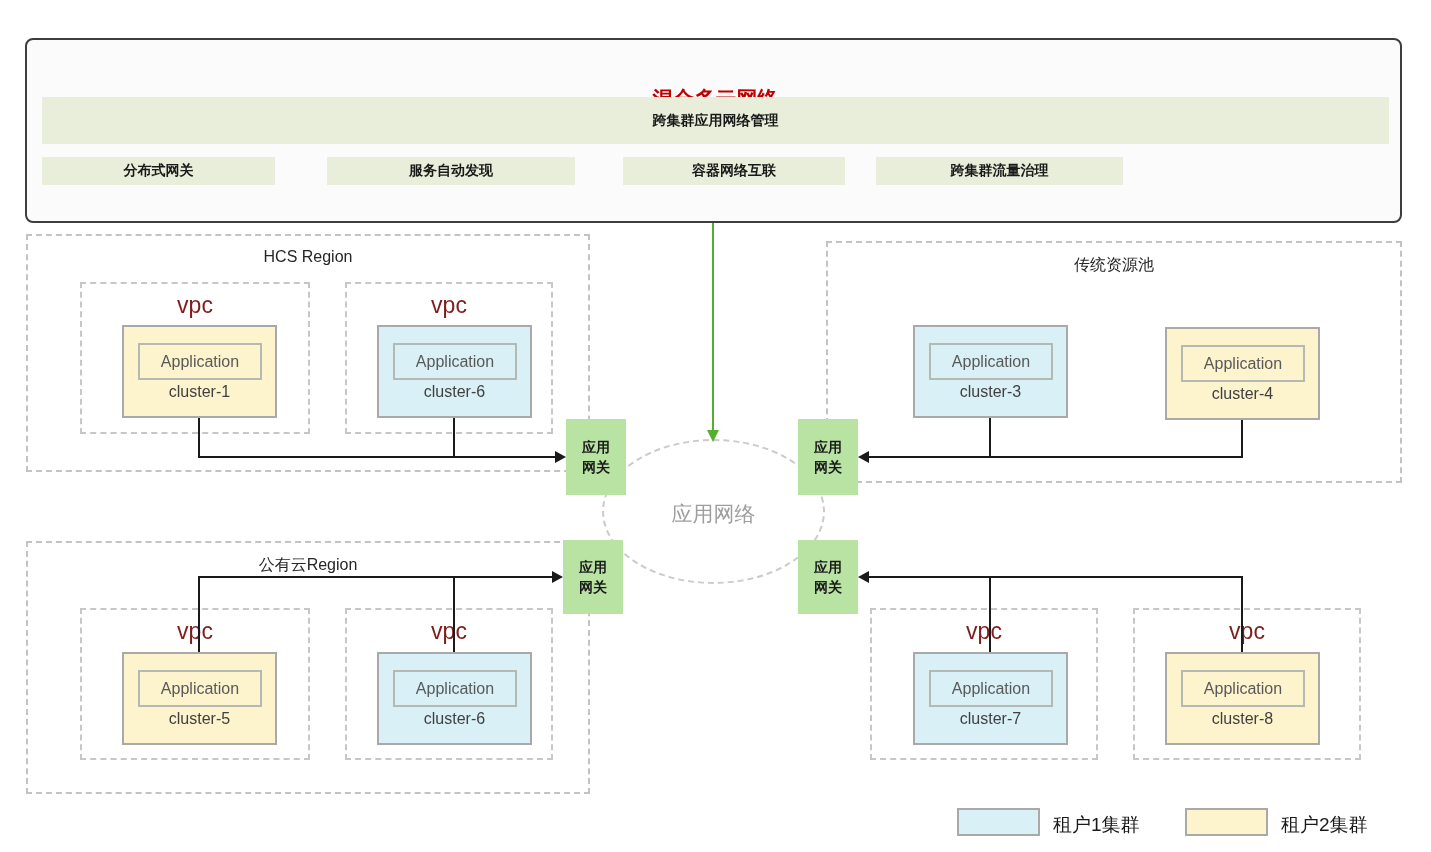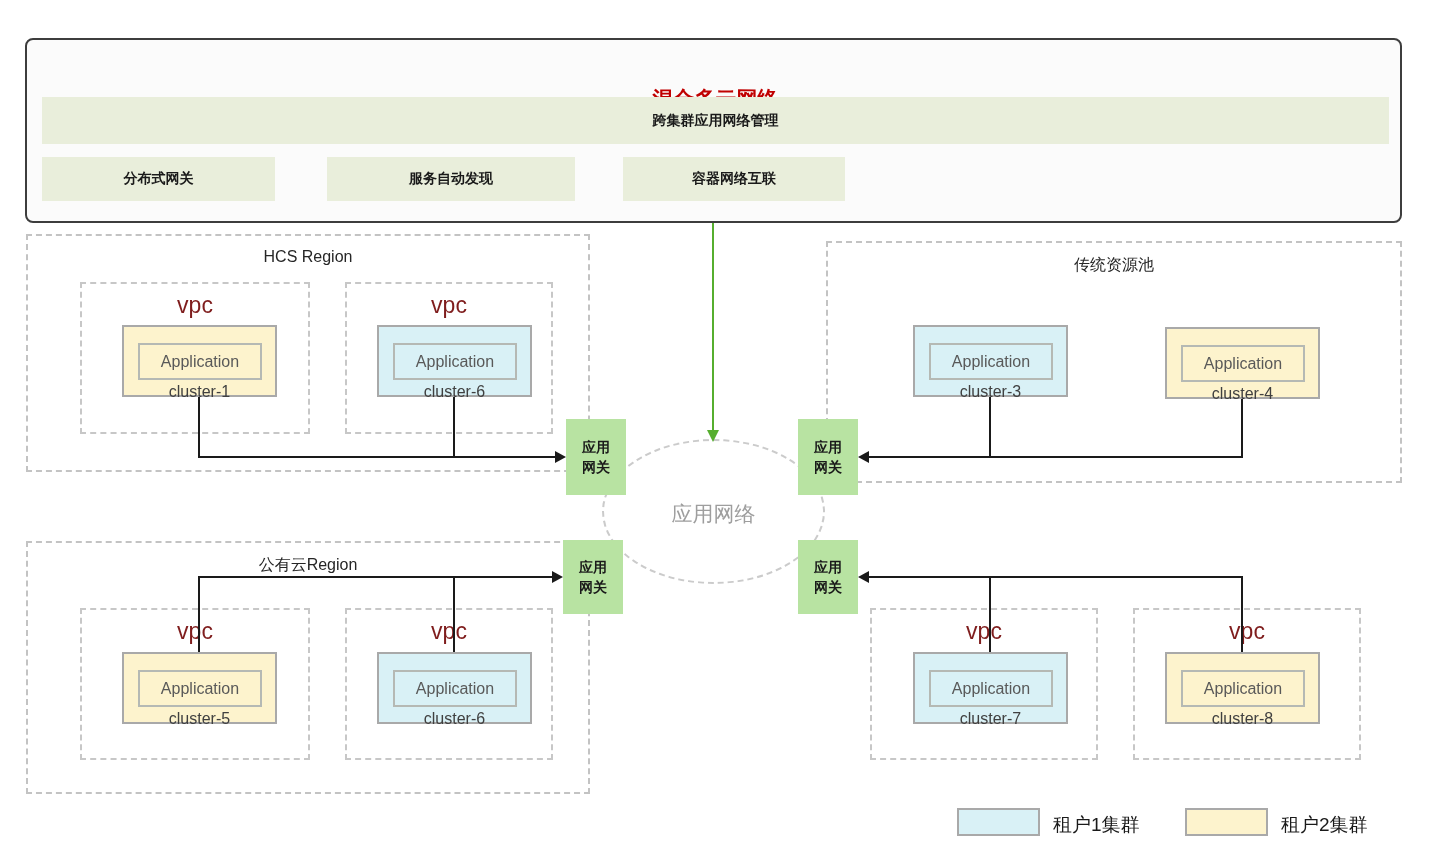--- a/index.html
+++ b/index.html
@@ -8,31 +8,31 @@
     font-family:"Liberation Sans","DejaVu Sans",sans-serif;color:#1a1a1a;
   }
   .abs{position:absolute;}
 
   
   .top-box{left:25px;top:38px;width:1377px;height:185px;background:#fbfbfb;
     border:2px solid #3d3d3d;border-radius:8px;box-sizing:border-box;z-index:6;}
   .top-title{left:0;top:45px;width:1377px;text-align:center;font-size:21px;font-weight:bold;color:#c00000;}
   .green-bar{left:15px;top:57px;width:1347px;height:47px;background:#e9eedb;
     display:flex;align-items:center;justify-content:center;font-size:14px;font-weight:bold;}
-  .feature{top:117px;height:44px;background:#e9eedb;display:flex;align-items:center;
+  .feature{top:117px;height:28px;background:#e9eedb;display:flex;align-items:center;
     justify-content:center;font-size:14px;font-weight:bold;}
 
   
   .region{border:2px dashed #c3c3c3;box-sizing:border-box;z-index:1;}
   .region-title{text-align:center;font-size:16px;color:#262626;padding-top:12px;}
   .vpc{border:2px dashed #c7c7c7;box-sizing:border-box;z-index:1;}
   .vpc-label{text-align:center;font-size:23px;color:#7f1d1d;padding-top:8px;}
 
   
-  .cluster{width:155px;height:72px;border:2px solid #a9a9a9;box-sizing:border-box;z-index:3;}
+  .cluster{width:155px;height:93px;border:2px solid #a9a9a9;box-sizing:border-box;z-index:3;}
   .tenant1{background:#d9f1f6;}
   .tenant2{background:#fdf3cd;}
   .app-box{position:absolute;left:14px;top:16px;width:124px;height:37px;border:2px solid #b5b9b4;
     box-sizing:border-box;display:flex;align-items:center;justify-content:center;
     font-size:16px;color:#595959;}
   .cluster-label{position:absolute;left:0;top:56px;width:100%;text-align:center;font-size:16px;color:#404040;}
 
   
   .gw{width:60px;height:76px;background:#b8e3a2;z-index:5;display:flex;flex-direction:column;
     align-items:center;justify-content:center;font-size:14px;font-weight:bold;line-height:20px;}
@@ -59,20 +59,21 @@
 <body>
 
 <div id="canvas">
 
   <div class="abs top-box">
     <div class="abs top-title">混合多云网络</div>
     <div class="abs green-bar">跨集群应用网络管理</div>
     <div class="abs feature" style="left:15px;width:233px;">分布式网关</div>
     <div class="abs feature" style="left:300px;width:248px;">服务自动发现</div>
     <div class="abs feature" style="left:596px;width:222px;">容器网络互联</div>
+    <div class="abs feature" style="left:849px;width:247px;">跨集群流量治理</div>
   </div>
 
   <div class="abs region" style="left:26px;top:234px;width:564px;height:238px;">
     <div class="region-title">HCS Region</div>
   </div>
   <div class="abs region" style="left:826px;top:241px;width:576px;height:242px;">
     <div class="region-title">传统资源池</div>
   </div>
   <div class="abs region" style="left:26px;top:541px;width:564px;height:253px;">
     <div class="region-title">公有云Region</div>

